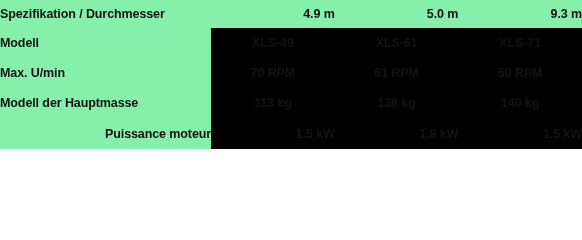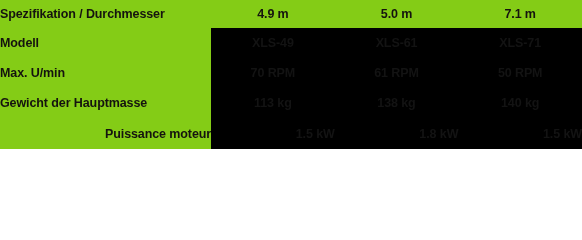--- a/index.html
+++ b/index.html
@@ -31,33 +31,33 @@
     margin: 0;
     border: 0;
     vertical-align: middle;
     font-size: 12.5px;
     font-weight: bold;
     letter-spacing: -0.1px;
   }
 
   
   .cell-green {
-    background: #84cc16;
+    background: #86efac;
     color: #15130f;
   }
 
   .cell-label {
     text-align: left;
     padding-left: 9px;
     border-bottom: 2px solid #ffffff;
     border-right: 2px solid #ffffff;
   }
 
   .cell-head-data {
-    text-align: center;
+    text-align: right;
     border-bottom: 2px solid #ffffff;
     border-right: 2px solid #ffffff;
   }
   .cell-head-data.last { border-right: 0; }
 
   
   .cell-data {
     background: #000000;
     color: #131313;
     text-align: center;
@@ -77,38 +77,38 @@
     <col class="label-col">
     <col class="data-col">
     <col class="data-col">
     <col class="data-col">
   </colgroup>
   <thead>
     <tr>
       <th class="cell-green cell-label">Spezifikation / Durchmesser</th>
       <th class="cell-green cell-head-data">4.9 m</th>
       <th class="cell-green cell-head-data">5.0 m</th>
-      <th class="cell-green cell-head-data last">7.1 m</th>
+      <th class="cell-green cell-head-data last">9.3 m</th>
     </tr>
   </thead>
   <tbody>
     <tr>
       <td class="cell-green cell-label">Modell</td>
       <td class="cell-data">XLS-49</td>
       <td class="cell-data">XLS-61</td>
       <td class="cell-data last">XLS-71</td>
     </tr>
     <tr>
       <td class="cell-green cell-label">Max. U/min</td>
       <td class="cell-data">70 RPM</td>
       <td class="cell-data">61 RPM</td>
       <td class="cell-data last">50 RPM</td>
     </tr>
     <tr>
-      <td class="cell-green cell-label">Gewicht der Hauptmasse</td>
+      <td class="cell-green cell-label">Modell der Hauptmasse</td>
       <td class="cell-data">113 kg</td>
       <td class="cell-data">138 kg</td>
       <td class="cell-data last">140 kg</td>
     </tr>
     <tr class="last-row">
       <td class="cell-green cell-label">Puissance moteur</td>
       <td class="cell-data">1.5 kW</td>
       <td class="cell-data">1.8 kW</td>
       <td class="cell-data last">1.5 kW</td>
     </tr>

